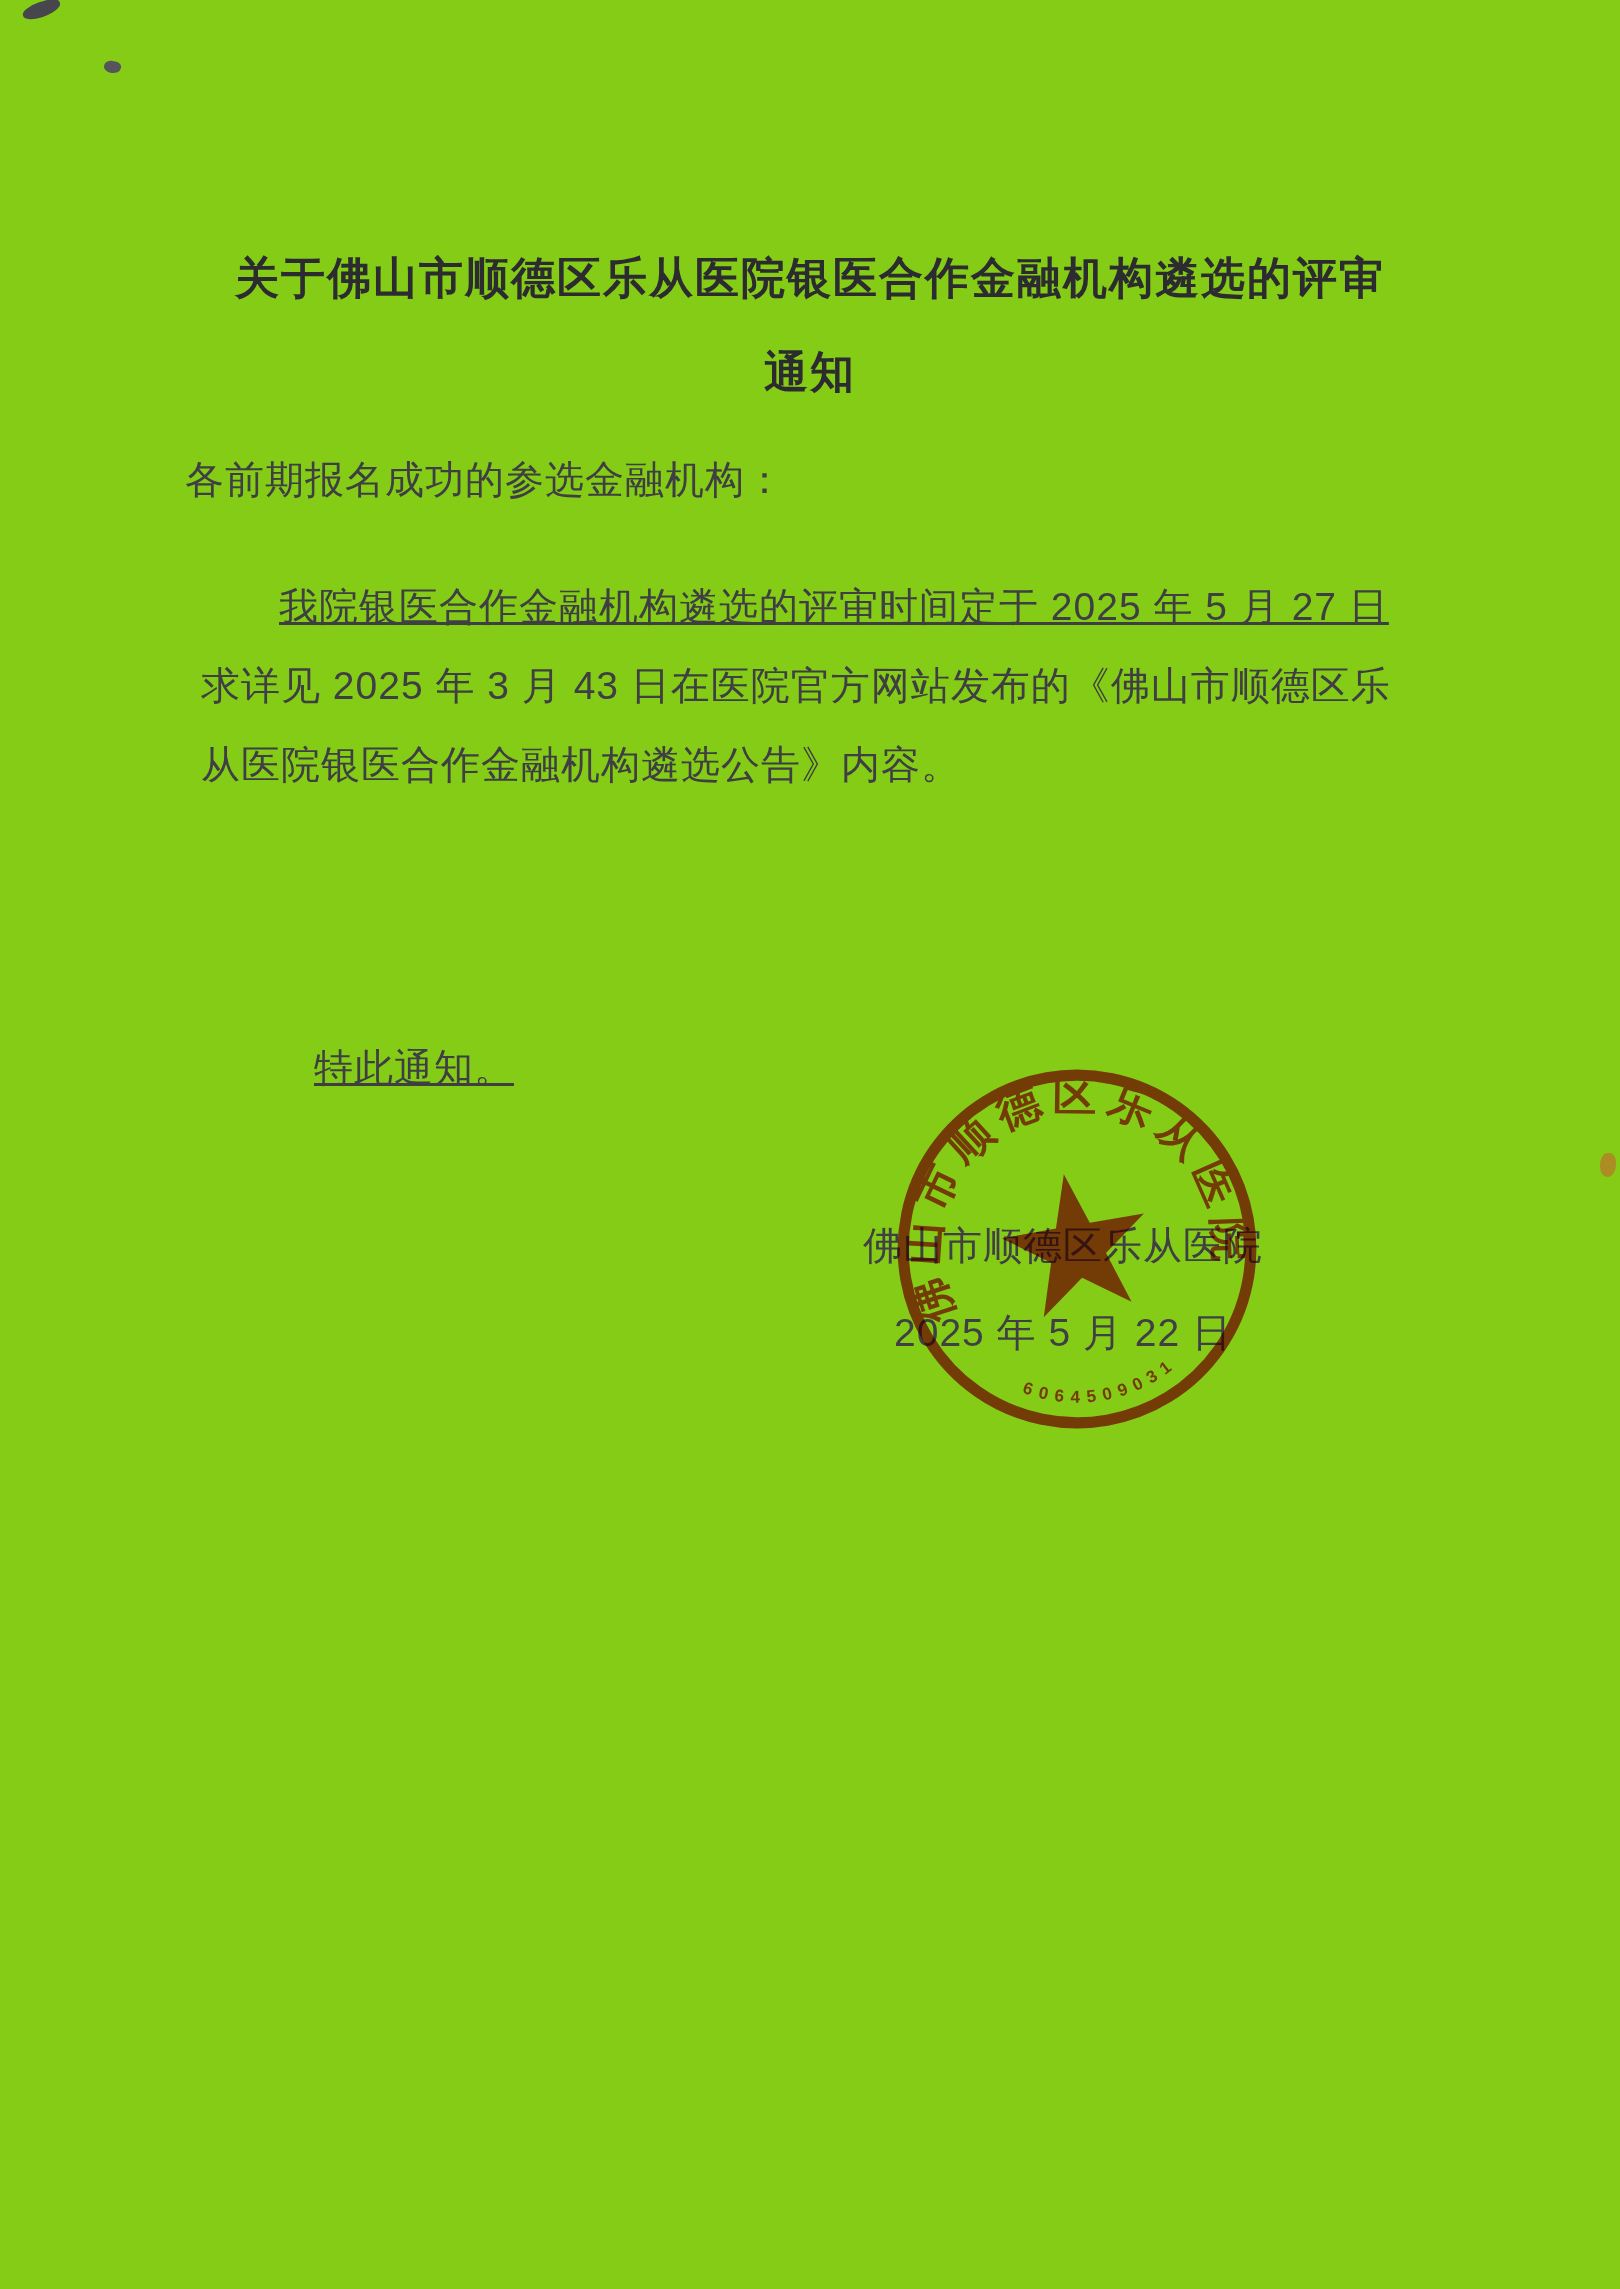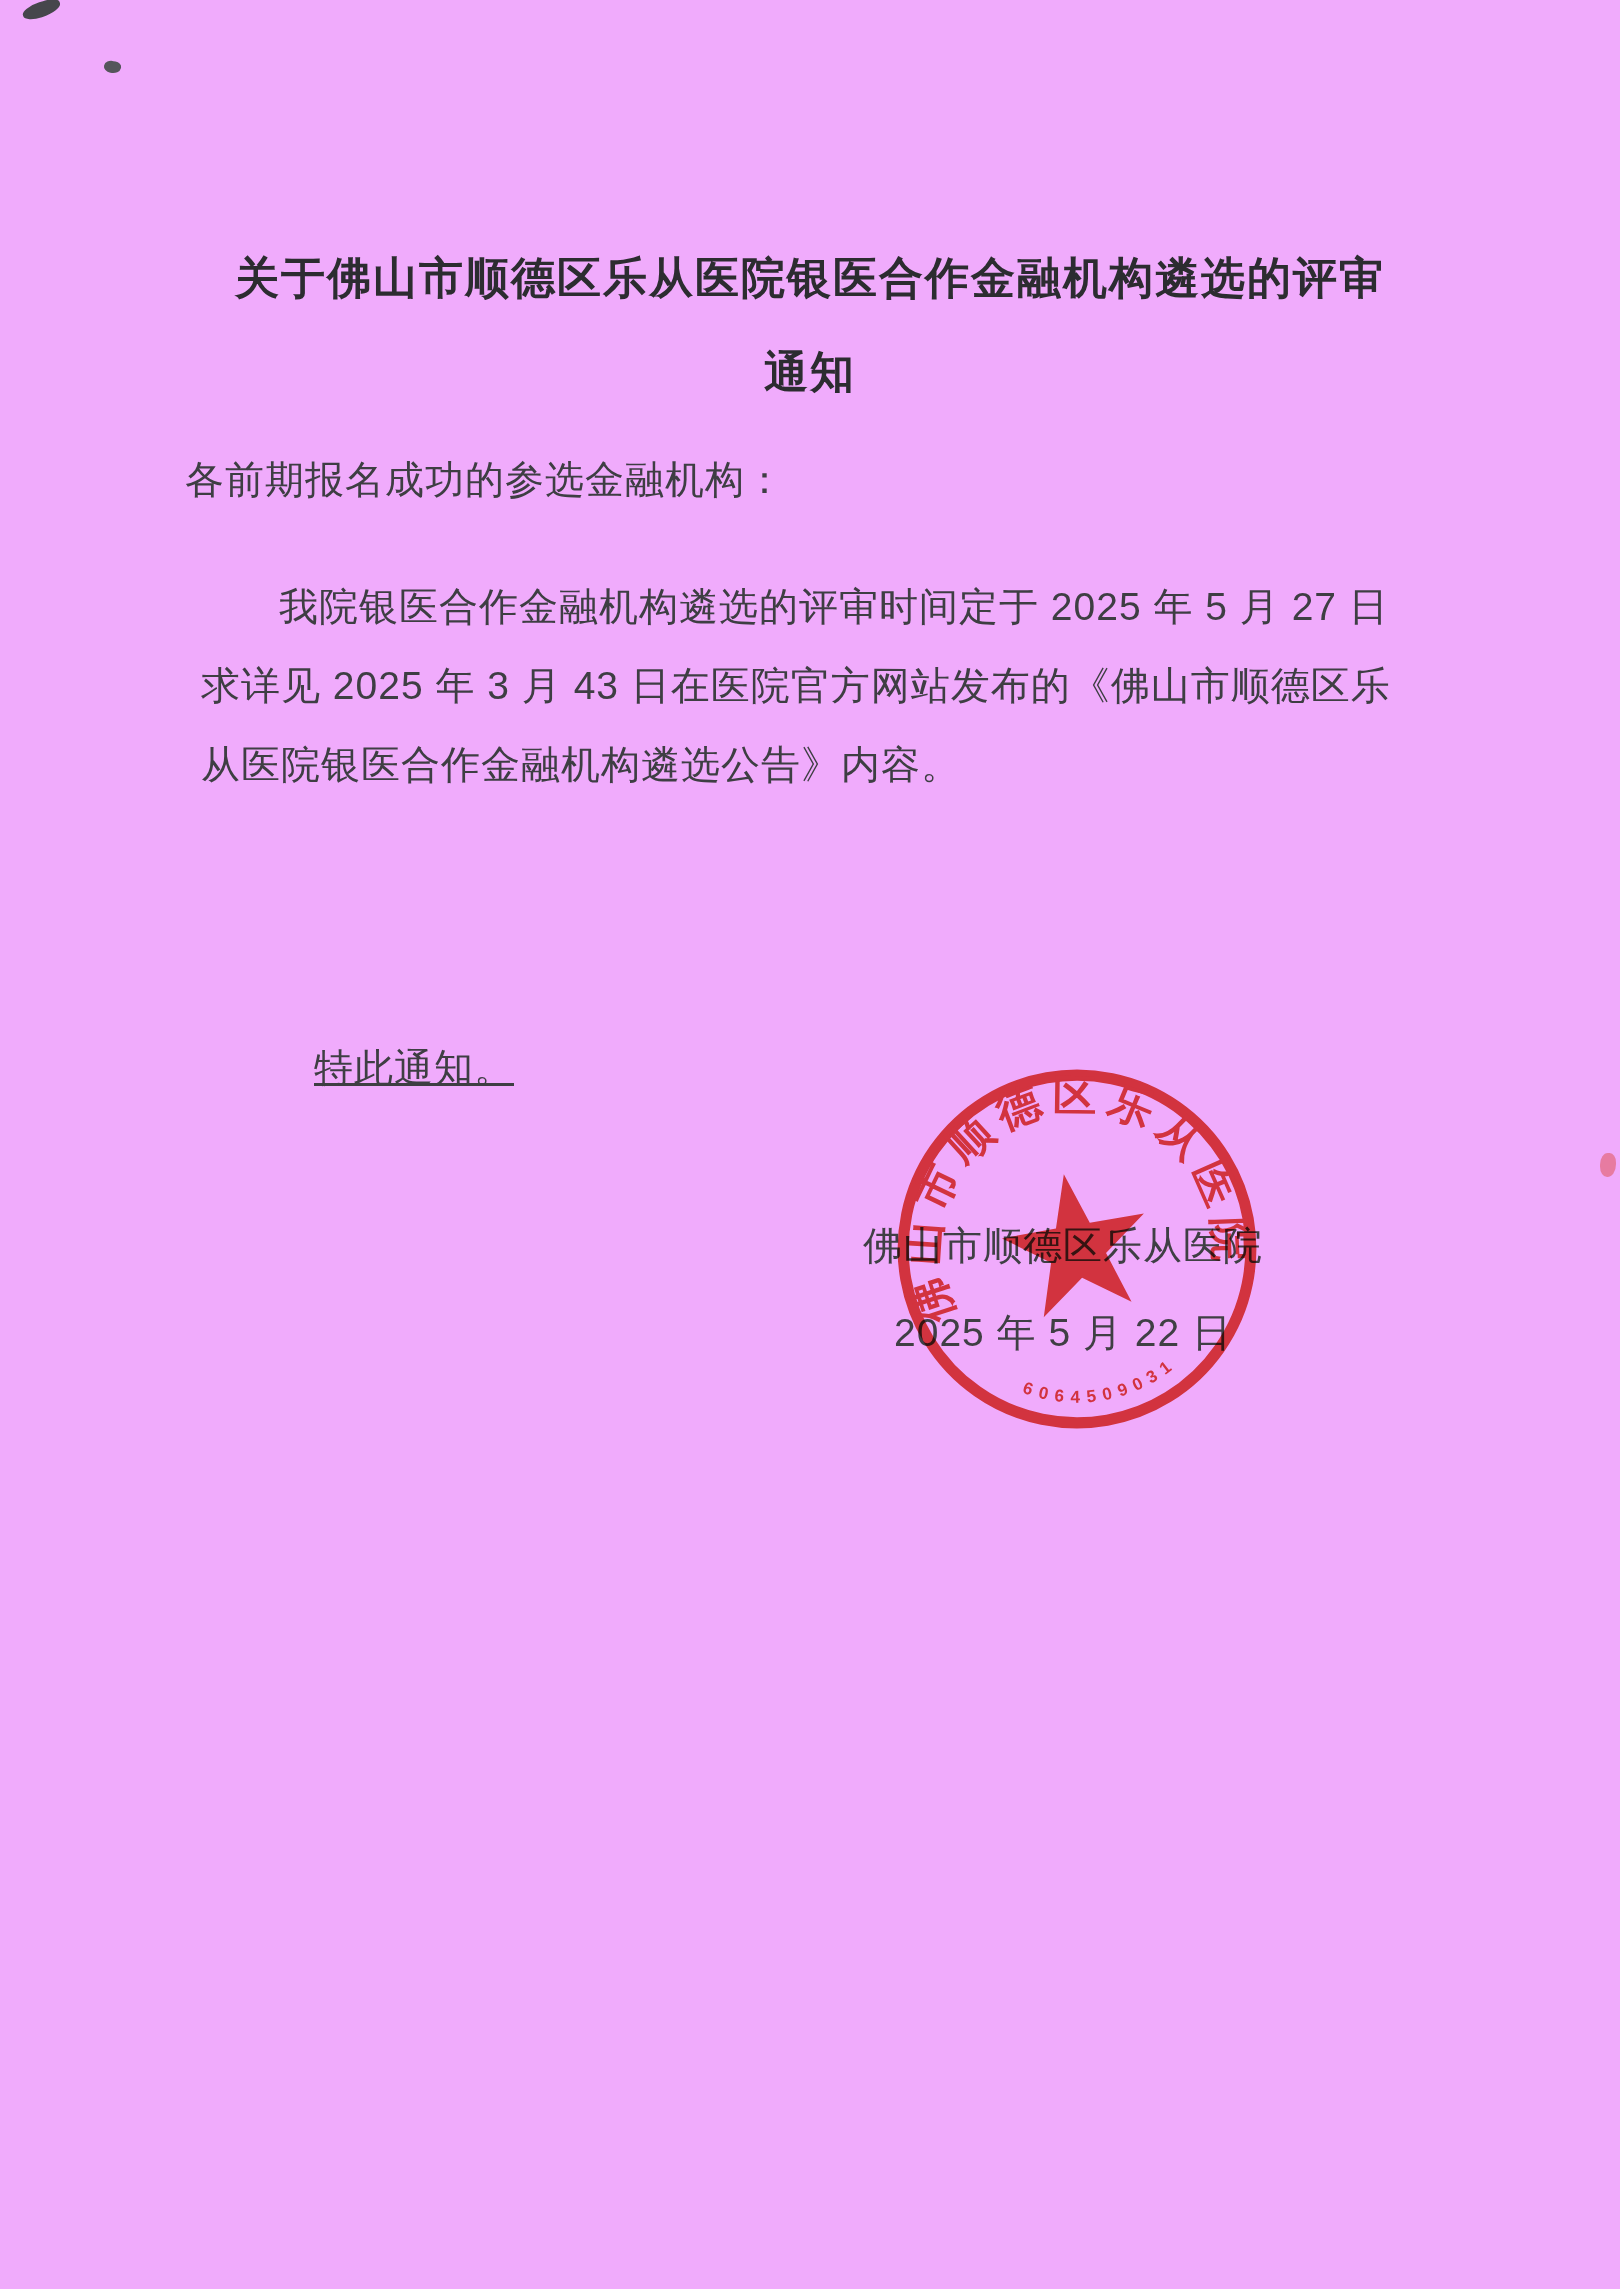--- a/index.html
+++ b/index.html
@@ -1,40 +1,40 @@
 <!DOCTYPE html>
 <html><head>
 <meta charset="utf-8">
 <style>
   html,body{margin:0;padding:0;background:#8a8a8a;}
   .page{
     position:relative;
     width:1620px;height:2290px;
-    background:#f0abfc;
+    background:#84cc16;
     overflow:hidden;
     font-family:"Liberation Sans", sans-serif;
     color:#3e3e43;
   }
   .doc-title{
     position:absolute;left:0;right:0;top:248px;
     text-align:center;
     font-size:44px;font-weight:bold;color:#2c2c30;
     letter-spacing:2px;line-height:59px;
   }
   .doc-title .t2{margin-top:35px;}
   .salutation{
     position:absolute;left:185px;top:453px;
     font-size:39px;letter-spacing:1px;color:#3e3e43;
   }
   .body-para{
     position:absolute;left:201px;top:567px;width:1137px;
     font-size:39px;letter-spacing:1px;line-height:79px;color:#3e3e43;
   }
   .body-para .bl{white-space:nowrap;}
-  .body-para .bl.first{text-indent:78px;}
+  .body-para .bl.first{text-indent:78px;text-decoration:underline;}
   .closing{
     position:absolute;left:314px;top:1041px;
     font-size:39px;letter-spacing:1px;color:#3e3e43;text-decoration:underline;
   }
   .signer{
     position:absolute;left:863px;top:1219px;
     font-size:39px;letter-spacing:1px;color:#3f3f44;
   }
   .sig-date{
     position:absolute;left:894px;top:1306px;

